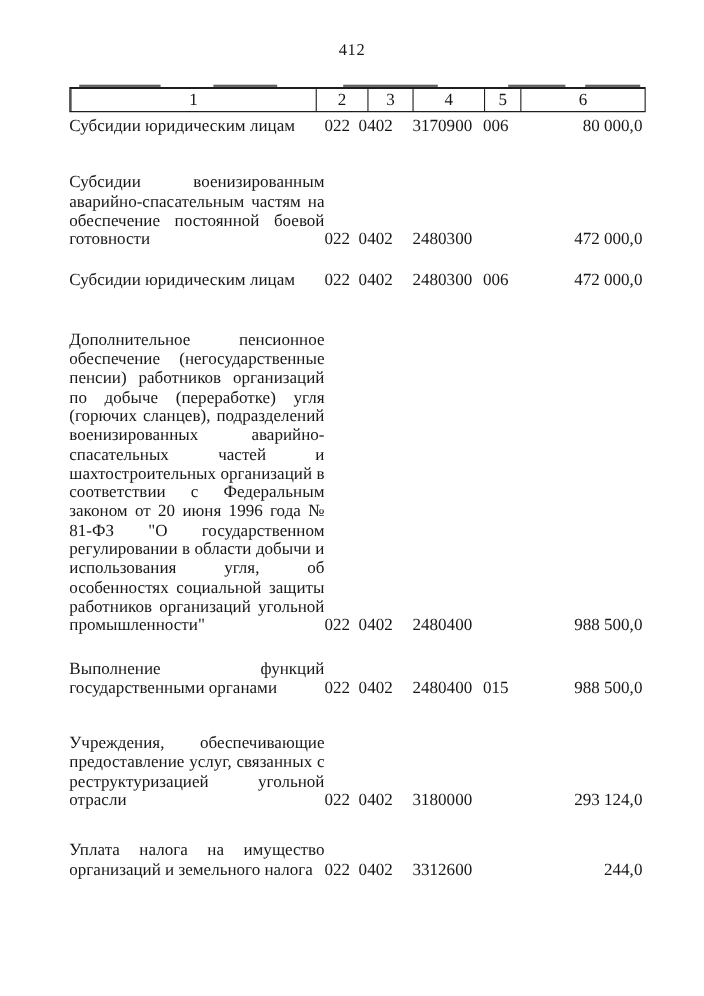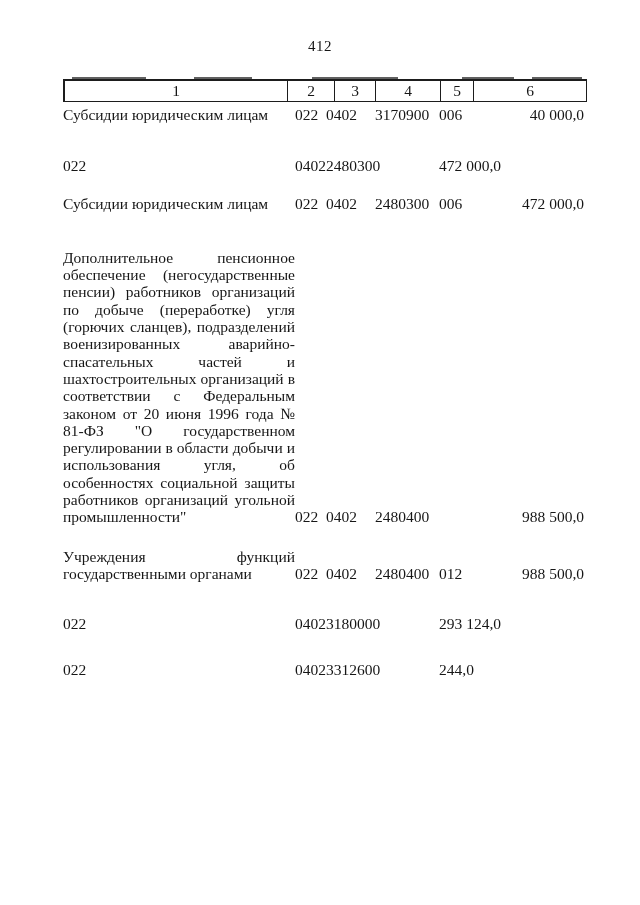--- a/index.html
+++ b/index.html
@@ -103,24 +103,25 @@
     <div class="hc hc6">6</div>
   </div>
 
   <div id="rows">
   <div class="row">
     <div class="c name">Субсидии юридическим лицам</div>
     <div class="c c2">022</div>
     <div class="c c3">0402</div>
     <div class="c c4">3170900</div>
     <div class="c c5">006</div>
-    <div class="c amount">40 000,0</div>
+    <div class="c amount">80 000,0</div>
   </div>
 
   <div class="row">
+    <div class="c name">Субсидии военизированным аварийно-спасательным частям на обеспечение постоянной боевой готовности</div>
     <div class="c c2">022</div>
     <div class="c c3">0402</div>
     <div class="c c4">2480300</div>
     <div class="c c5"></div>
     <div class="c amount">472 000,0</div>
   </div>
 
   <div class="row">
     <div class="c name">Субсидии юридическим лицам</div>
     <div class="c c2">022</div>
@@ -133,37 +134,39 @@
   <div class="row">
     <div class="c name">Дополнительное пенсионное обеспечение (негосударственные пенсии) работников организаций по добыче (переработке) угля (горючих сланцев), подразделений военизированных аварийно-спасательных частей и шахтостроительных организаций в соответствии с Федеральным законом от 20 июня 1996 года № 81-ФЗ "О государственном регулировании в области добычи и использования угля, об особенностях социальной защиты работников организаций угольной промышленности"</div>
     <div class="c c2">022</div>
     <div class="c c3">0402</div>
     <div class="c c4">2480400</div>
     <div class="c c5"></div>
     <div class="c amount">988 500,0</div>
   </div>
 
   <div class="row">
-    <div class="c name">Учреждения функций государственными органами</div>
+    <div class="c name">Выполнение функций государственными органами</div>
     <div class="c c2">022</div>
     <div class="c c3">0402</div>
     <div class="c c4">2480400</div>
-    <div class="c c5">012</div>
+    <div class="c c5">015</div>
     <div class="c amount">988 500,0</div>
   </div>
 
   <div class="row">
+    <div class="c name">Учреждения, обеспечивающие предоставление услуг, связанных с реструктуризацией угольной отрасли</div>
     <div class="c c2">022</div>
     <div class="c c3">0402</div>
     <div class="c c4">3180000</div>
     <div class="c c5"></div>
     <div class="c amount">293 124,0</div>
   </div>
 
   <div class="row">
+    <div class="c name">Уплата налога на имущество организаций и земельного налога</div>
     <div class="c c2">022</div>
     <div class="c c3">0402</div>
     <div class="c c4">3312600</div>
     <div class="c c5"></div>
     <div class="c amount">244,0</div>
   </div>
 </div>
 
 </div>
 

